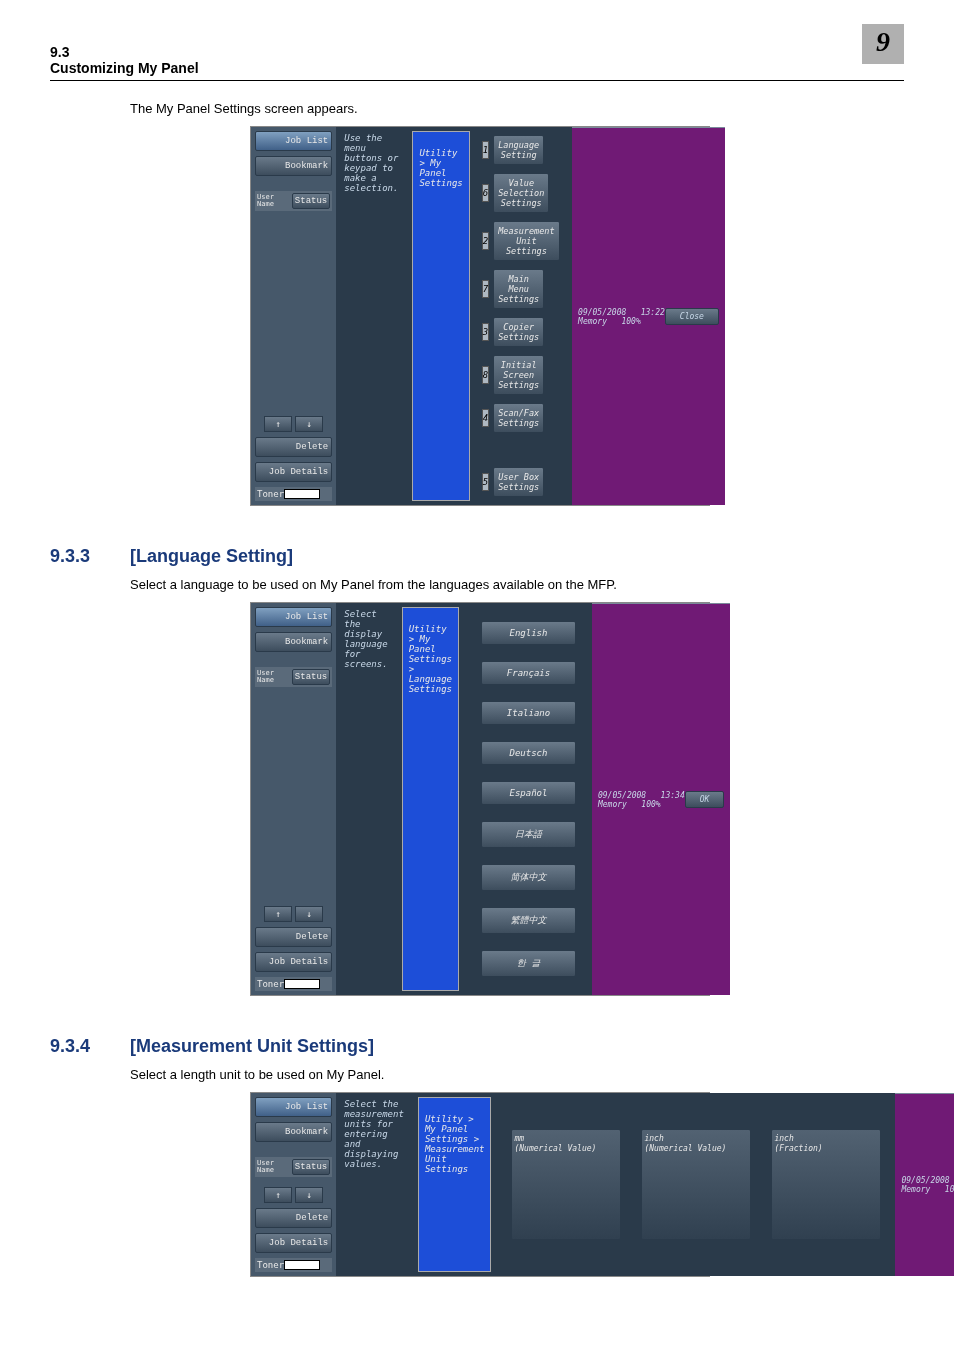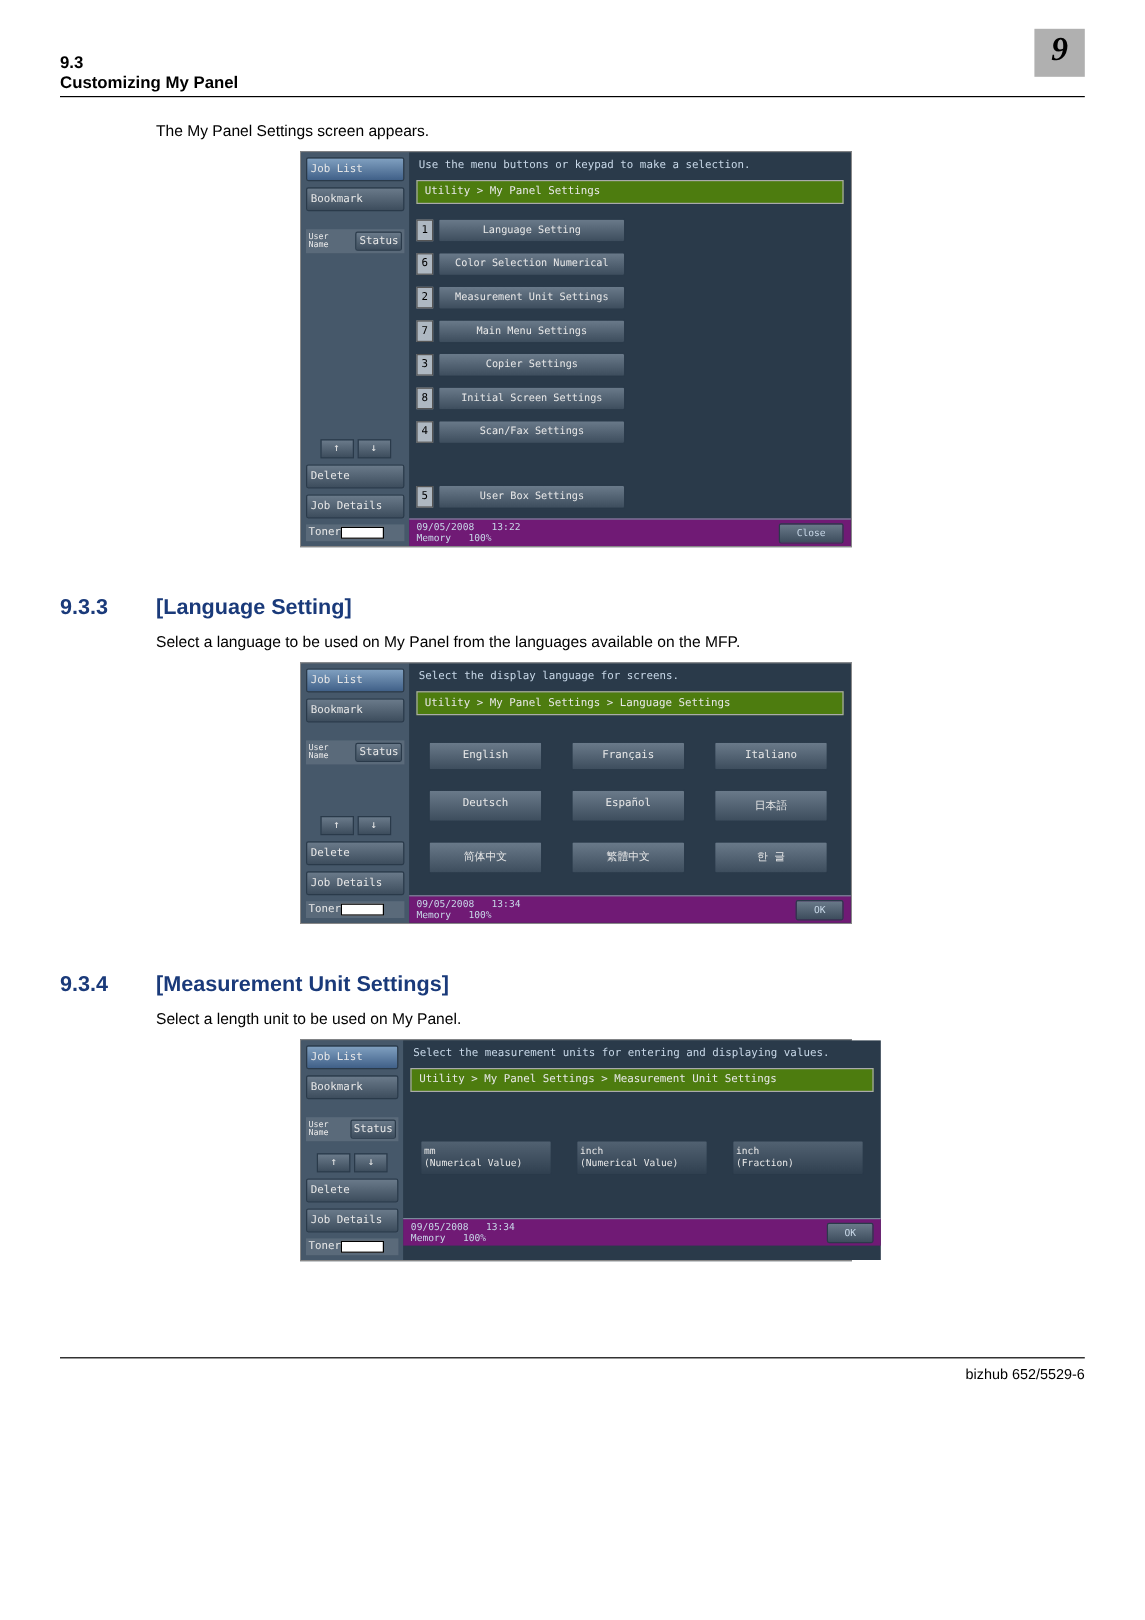--- a/index.html
+++ b/index.html
@@ -77,22 +77,23 @@
     background: #46586a;
     display: flex;
     flex-direction: column;
     padding: 4px;
     gap: 5px;
   }
   .side .btn {
     background: linear-gradient(#6a7a8a,#3d4d5d);
     border: 1px solid #2a3a4a;
     padding: 4px 3px;
-    text-align: left;
+    text-align: right;
     border-radius: 2px;
+    font-family: Liberation Mono, monospace;
   }
   .side .btn.joblist { background: linear-gradient(#80a0c0,#406088); }
   .side .status-row {
     display: flex;
     gap: 18px;
     align-items: center;
     background: #5a6a7a;
     padding: 2px;
   }
   .side .arrows { display: flex; gap: 3px; justify-content: center; }
@@ -105,28 +106,29 @@
   }
   .side .spacer { flex: 1; }
   .side .tonerrow {
     display:flex; align-items:center; gap:0;
     background:#5a6a7a; padding:2px;
   }
   .tonergauge { background:#fff; border:1px solid #000; width:36px; height:10px; }
   .main {
     flex: 1;
     display: flex;
-    flex-direction: column;
+    flex-direction: row;
     background: #2a3a4a;
+    font-style: italic;
   }
   .main .instr { padding: 6px 8px 3px 8px; color:#c8d8e8; }
   .main .crumbs {
     margin: 4px 6px;
-    padding: 4px 6px;
-    background: #4d7c0f;
+    padding: 16px 6px;
+    background: #1d4ed8;
     border: 1px solid #aaa;
   }
   .main .content {
     flex: 1;
     display: flex;
     flex-wrap: wrap;
     padding: 8px 6px;
     gap: 8px;
   }
   .menu-row { display:flex; align-items:center; gap:4px; width: 49%; }
@@ -216,21 +218,21 @@
       <div class="main">
         <div class="instr">Use the menu buttons or keypad to make a selection.</div>
         <div class="crumbs">Utility &gt; My Panel Settings</div>
         <div class="content">
           <div class="menu-row">
               <div class="numbox">1</div>
               <div class="menu-btn">Language Setting</div>
             </div>
           <div class="menu-row">
               <div class="numbox">6</div>
-              <div class="menu-btn">Color Selection Numerical</div>
+              <div class="menu-btn">Value Selection Settings</div>
             </div>
           <div class="menu-row">
               <div class="numbox">2</div>
               <div class="menu-btn">Measurement Unit Settings</div>
             </div>
           <div class="menu-row">
               <div class="numbox">7</div>
               <div class="menu-btn">Main Menu Settings</div>
             </div>
           <div class="menu-row">

